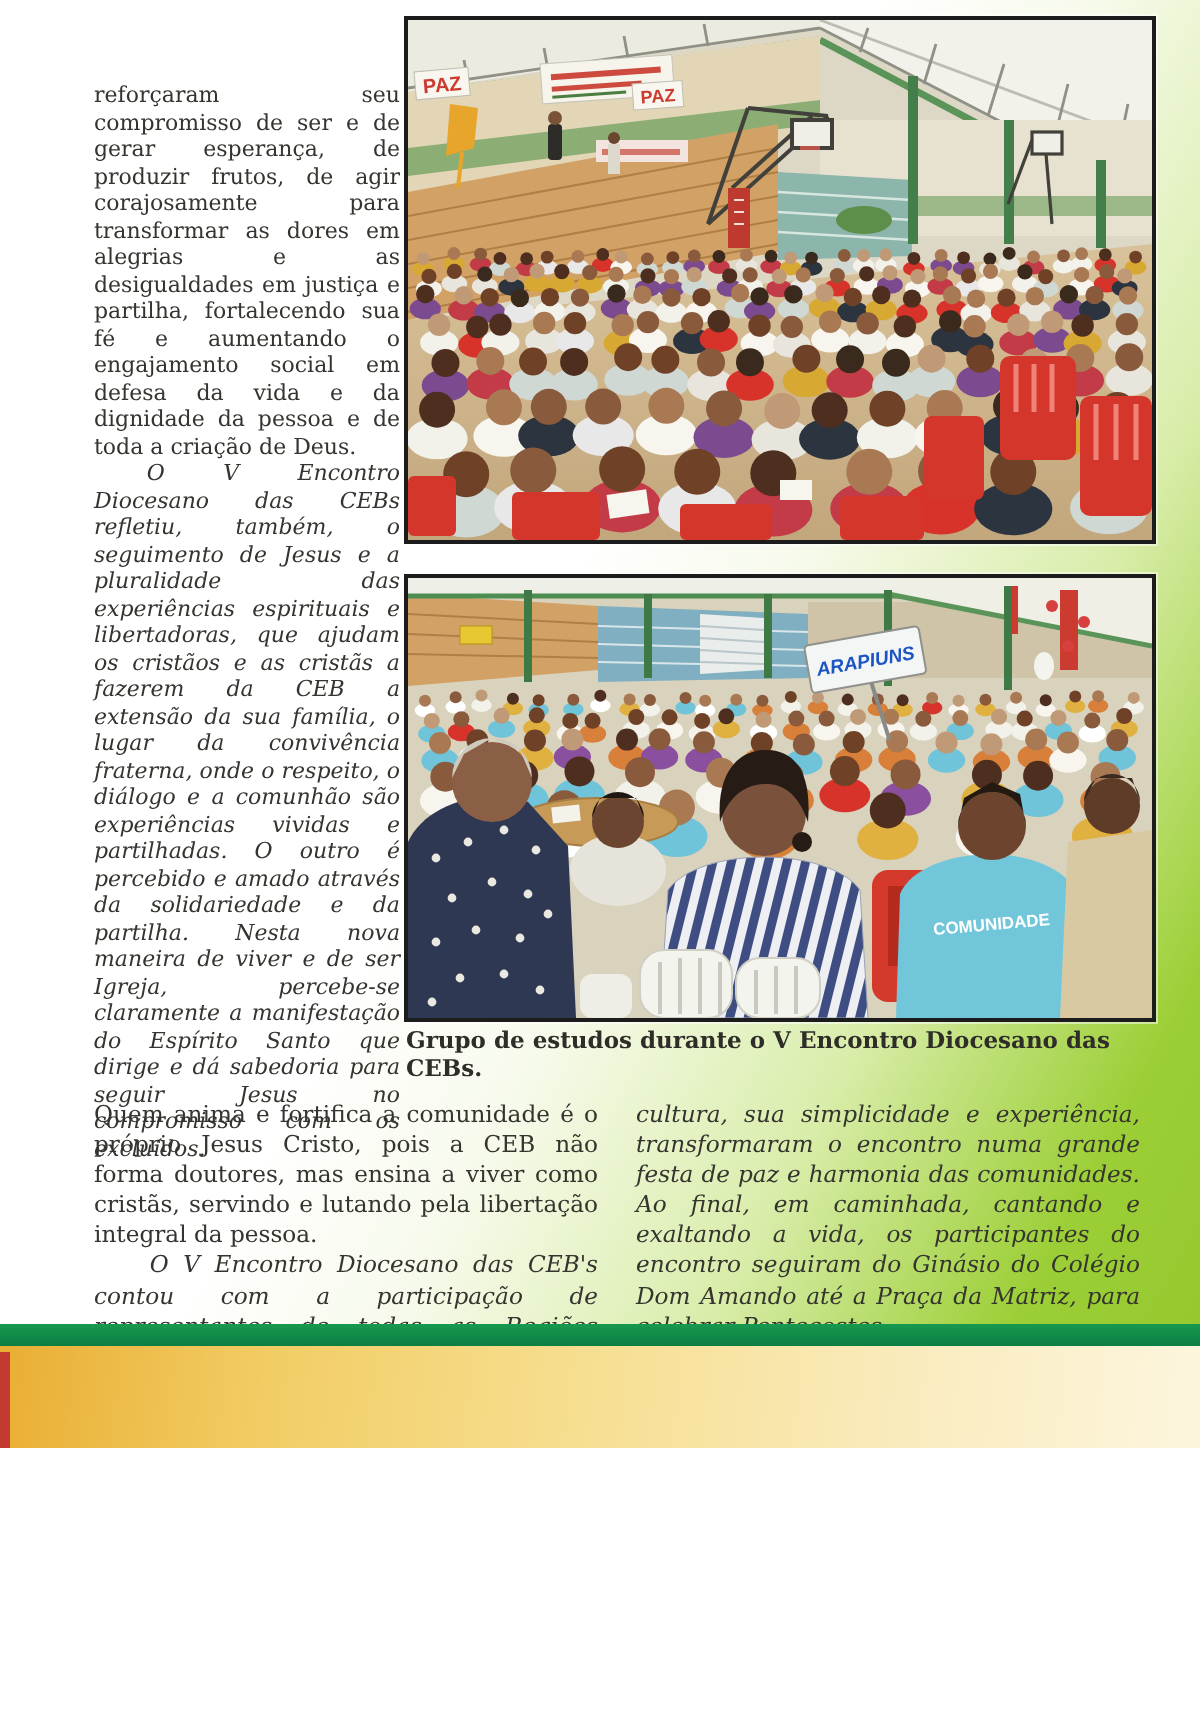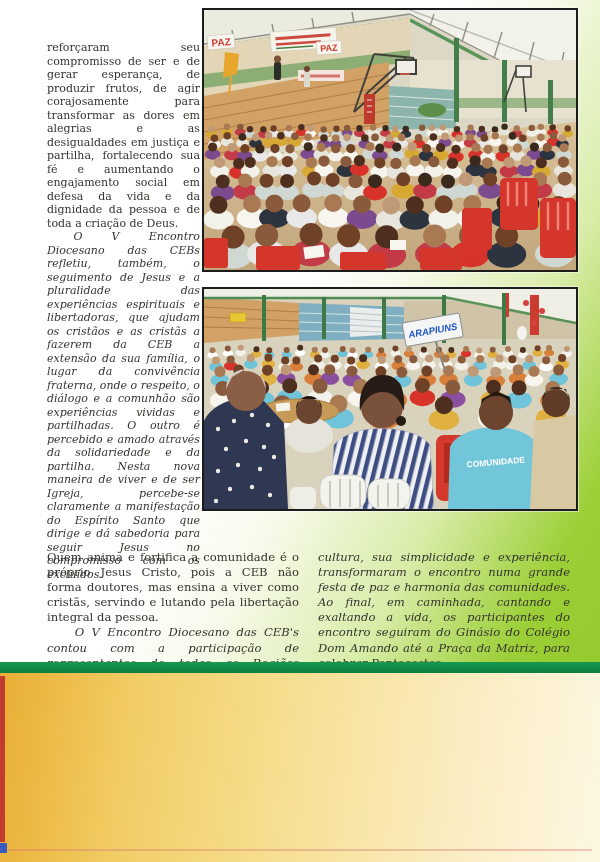--- a/index.html
+++ b/index.html
@@ -1,16 +1,16 @@
 <!DOCTYPE html>
 <html lang="pt" style="--page-green: #9ccf37; --divider-green: #17994f; --footer-gold-left: #e9ae33; --footer-gold-right: #fdf7e2; --accent-red: #d6291c; --navy-blue: #20339a; --photo-border: #1c1c1c;"><head>
 <meta charset="utf-8">
 <style>
   html,body{margin:0;padding:0;background:#fff;}
-  .page{position:relative;width:600px;height:862px;overflow:hidden;
+  .page{position:relative;width:600px;height:724px;overflow:hidden;
         font-family:"DejaVu Serif",serif;background:#ef4444;}
   .scan-top{position:absolute;top:0;left:0;right:0;height:2px;background:#8a8a84;opacity:.55;}
 
   
   .main{position:absolute;left:0;top:0;width:600px;height:663px;
         background:linear-gradient(118deg,#ffffff 46%,#f6faea 58%,#d9edaa 74%,
                    var(--page-green,#9ccf37) 90%,#95c92e 100%);}
   .article-col{position:absolute;left:47px;top:41px;width:153px;
         font-size:11px;line-height:13.5px;text-align:justify;color:#35342f;
         hyphens:auto;-webkit-hyphens:auto;}
@@ -761,20 +761,21 @@
             <line x1="146" y1="190" x2="146" y2="218"></line>
               <line x1="156" y1="192" x2="156" y2="218"></line>
             <line x1="174" y1="196" x2="174" y2="218"></line>
               <line x1="184" y1="194" x2="184" y2="218"></line>
             <line x1="194" y1="194" x2="194" y2="218"></line>
           </g>
         </g>
       </svg>
     </figure>
 
+    <figcaption class="caption">Grupo de estudos durante o V Encontro Diocesano das CEBs.</figcaption>
 
     <div class="bottom-text">
       <p>Quem anima e fortifica a comunidade é o próprio Jesus Cristo, pois a CEB não forma doutores, mas ensina a viver como cristãs, servindo e lutando pela libertação integral da pessoa.</p>
       <p class="indent">O V Encontro Diocesano das CEB's contou com a participação de representantes de todas as Regiões Pastorais da Diocese, que com sua cultura, sua simplicidade e experiência, transformaram o encontro numa grande festa de paz e harmonia das comunidades. Ao final, em caminhada, cantando e exaltando a vida, os participantes do encontro seguiram do Ginásio do Colégio Dom Amando até a Praça da Matriz, para celebrar Pentecostes.</p>
     </div>
   </div>
 
   <div class="green-bar"></div>
 
   <div class="ads">

